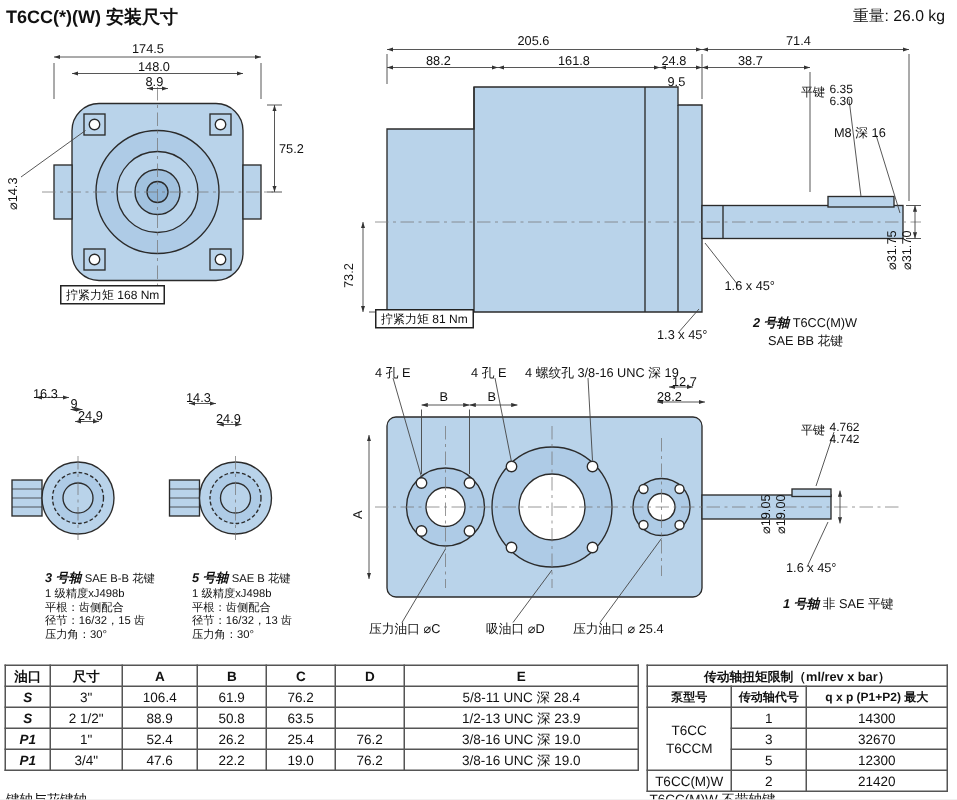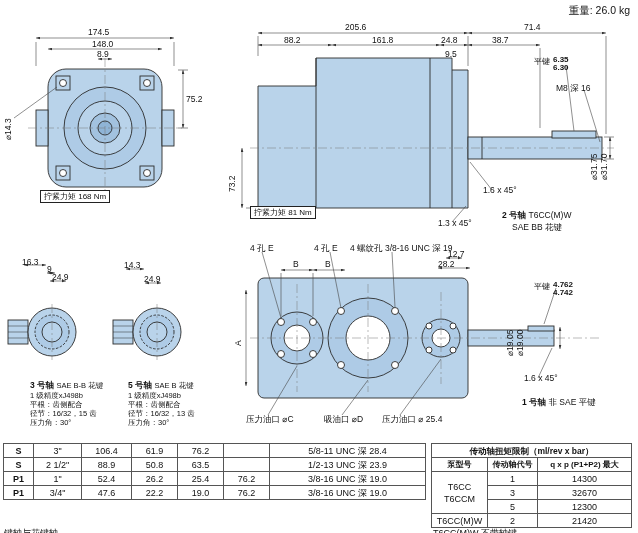--- a/index.html
+++ b/index.html
@@ -3,26 +3,26 @@
 <meta charset="utf-8">
 <style>
   html,body{margin:0;padding:0;background:#e8e8e8;}
   .page{position:relative;width:638px;height:533px;background:#ffffff;overflow:hidden;
         font-family:"Liberation Sans",sans-serif;color:#111;}
   .cv{position:absolute;left:0;top:0;z-index:1;}
   .title{position:absolute;left:4px;top:3px;font-size:12px;font-weight:bold;z-index:2;white-space:nowrap;}
   .weight{position:absolute;right:8px;top:4px;font-size:10.5px;z-index:2;white-space:nowrap;}
   .lbl{position:absolute;font-size:8.5px;line-height:1.15;color:#111;white-space:nowrap;z-index:2;}
   .sm{font-size:7.5px;}
-  .b{font-weight:bold;}
+  .b{font-weight:bold;font-style:italic;}
   .rot{transform:rotate(-90deg);transform-origin:0 0;}
   .box{position:absolute;border:1px solid #222;background:#fff;padding:0 3px;font-size:8px;
        line-height:11px;z-index:2;white-space:nowrap;}
   .keynote{position:absolute;display:flex;align-items:flex-start;gap:3px;z-index:2;font-size:8px;white-space:nowrap;}
-  .keynote .frac{display:flex;flex-direction:column;line-height:1.05;font-weight:bold;}
+  .keynote .frac{display:flex;flex-direction:column;line-height:1.05;}
   table{position:absolute;border-collapse:collapse;background:#fff;z-index:3;font-size:9px;color:#111;table-layout:fixed;}
   td,th{border:1px solid #555;padding:0 2px;text-align:center;height:13px;line-height:12px;overflow:hidden;}
   th{font-weight:bold;}
   .t2 th{font-size:8px;}
   .t2t{font-size:8.5px;font-weight:bold;}
   .fnote{position:absolute;top:527px;font-size:9px;z-index:2;white-space:nowrap;}
 </style>
 </head>
 <body>
 
@@ -142,20 +142,21 @@
       <path d="M538,378 L552,348"></path>
       <path d="M268,415 L297,366 M342,415 L368,380 M400,415 L441,359"></path>
       <path d="M24,265 H46" marker-start="url(#ar)" marker-end="url(#ar)"></path>
       <path d="M47,273 H55" marker-start="url(#ar)" marker-end="url(#ar)"></path>
       <path d="M50,281 H66" marker-start="url(#ar)" marker-end="url(#ar)"></path>
       <path d="M126,269 H144" marker-start="url(#ar)" marker-end="url(#ar)"></path>
       <path d="M145,283 H161" marker-start="url(#ar)" marker-end="url(#ar)"></path>
     </g>
   </svg>
 
+  <div class="title">T6CC(*)(W) 安装尺寸</div>
   <div class="weight">重量: 26.0 kg</div>
 
   <div class="lbl" style="left:88px;top:28px">174.5</div>
   <div class="lbl" style="left:92px;top:40px">148.0</div>
   <div class="lbl" style="left:97px;top:50px">8.9</div>
   <div class="lbl" style="left:186px;top:95px">75.2</div>
   <div class="lbl rot" style="left:4px;top:140px">⌀14.3</div>
   <div class="box" style="left:40px;top:190px">拧紧力矩 168 Nm</div>
 
   <div class="lbl" style="left:345px;top:23px">205.6</div>
@@ -238,20 +239,29 @@
     <colgroup>
       <col style="width:30px">
         <col style="width:48px">
         <col style="width:50px">
         <col style="width:46px">
       <col style="width:46px">
         <col style="width:46px">
         <col style="width:156px">
     </colgroup>
     <tbody>
+        <tr>
+      <th>油口</th>
+      <th>尺寸</th>
+      <th>A</th>
+      <th>B</th>
+      <th>C</th>
+      <th>D</th>
+      <th>E</th>
+    </tr>
     <tr>
       <td class="b">S</td>
       <td>3"</td>
       <td>106.4</td>
       <td>61.9</td>
       <td>76.2</td>
       <td></td>
       <td>5/8-11 UNC 深 28.4</td>
     </tr>
     <tr>

